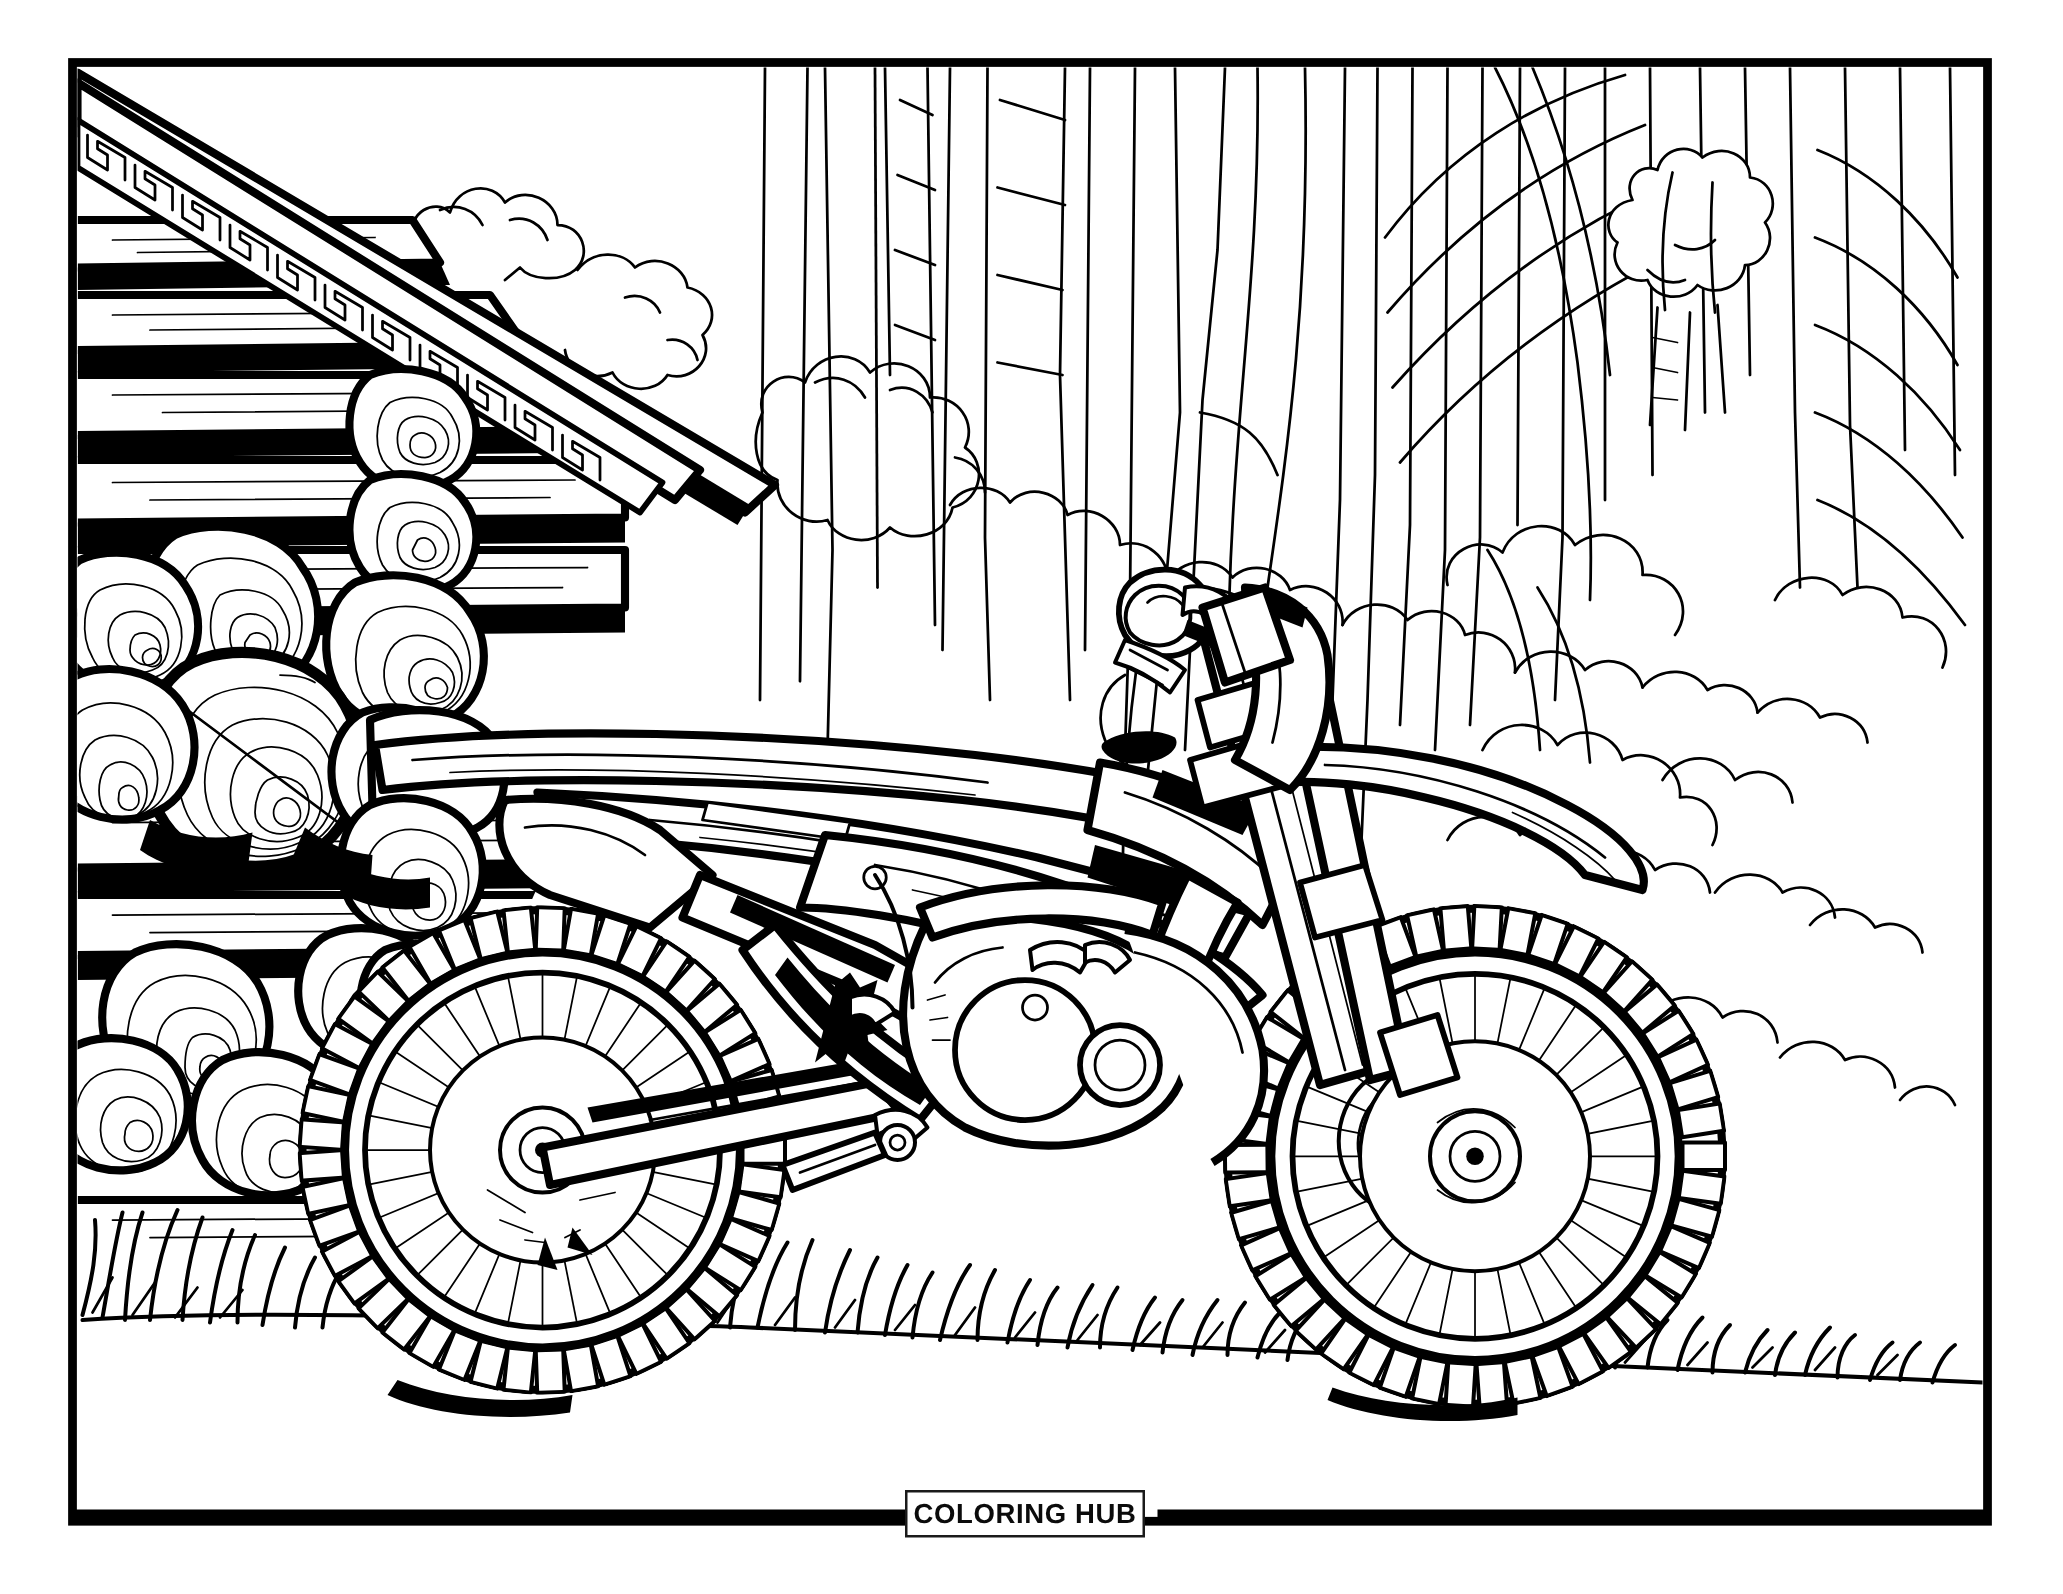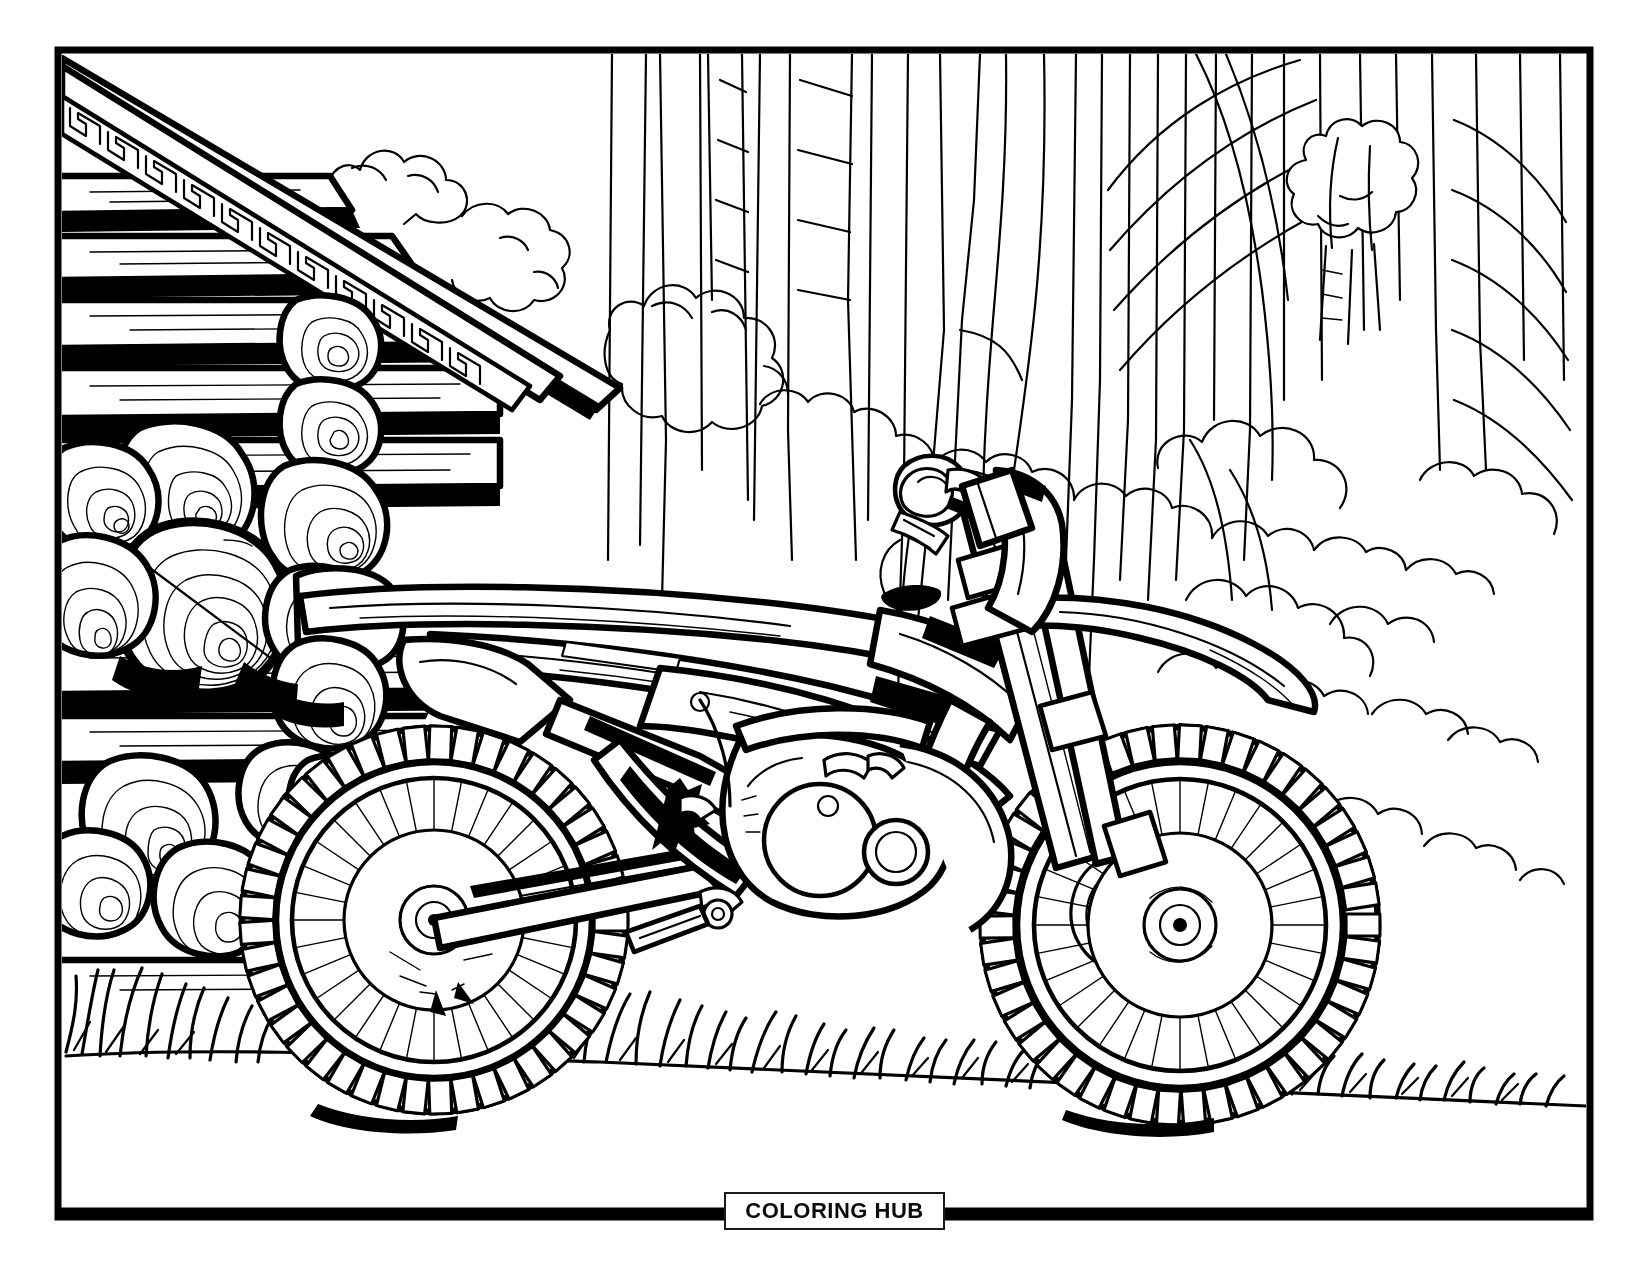--- a/index.html
+++ b/index.html
@@ -2,21 +2,21 @@
 <html><head>
 <meta charset="utf-8">
 <style>
   html,body{margin:0;padding:0;background:#ffffff;}
   body{width:1650px;height:1275px;overflow:hidden;
        font-family:"Liberation Sans","DejaVu Sans",sans-serif;}
   #page{position:relative;width:1650px;height:1275px;background:#ffffff;}
   #art{position:absolute;left:0;top:0;width:1650px;height:1275px;}
   #watermark{
     position:absolute;left:724px;top:1192px;
-    width:221px;height:38px;
+    width:192px;height:38px;
     border:2px solid #1a1a1a;background:#ffffff;
     display:flex;align-items:center;justify-content:center;
     box-sizing:border-box;z-index:40;
   }
   #watermark span{
     font-size:22px;font-weight:bold;letter-spacing:.5px;
     color:#0b0b0b;font-family:"Liberation Sans","DejaVu Sans",sans-serif;
     white-space:nowrap;
   }
 </style>

